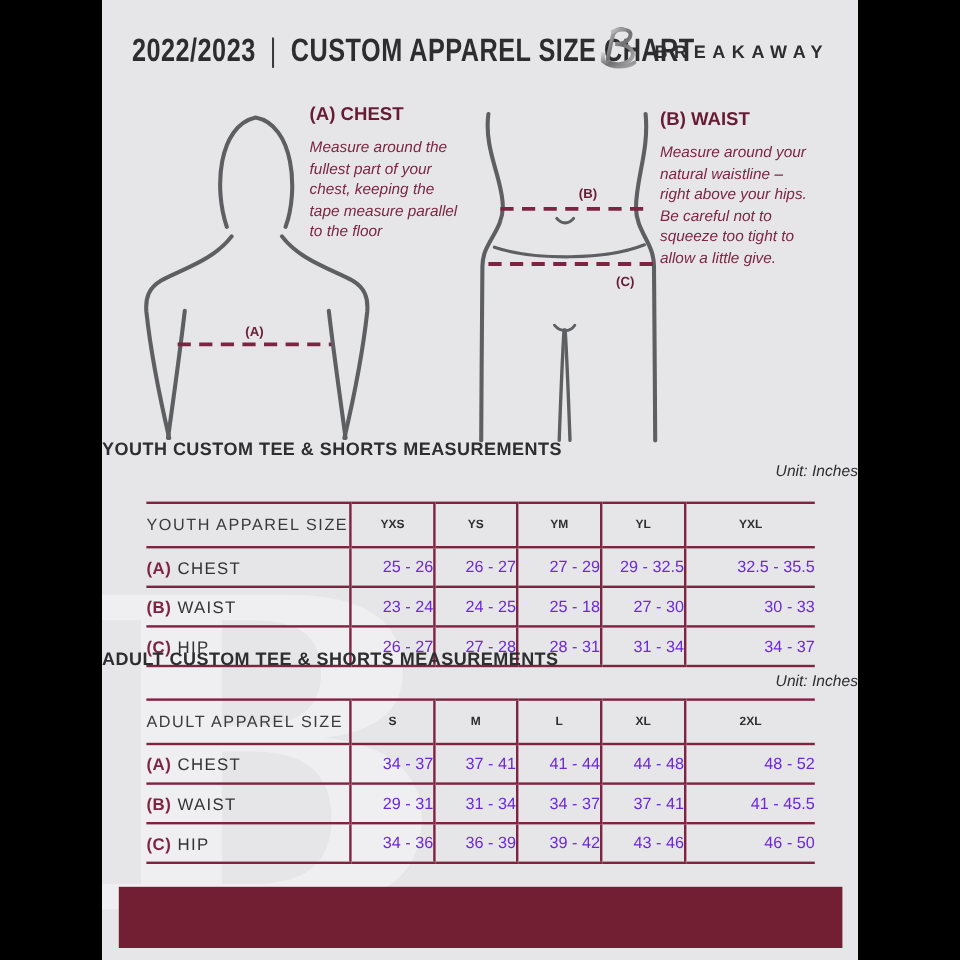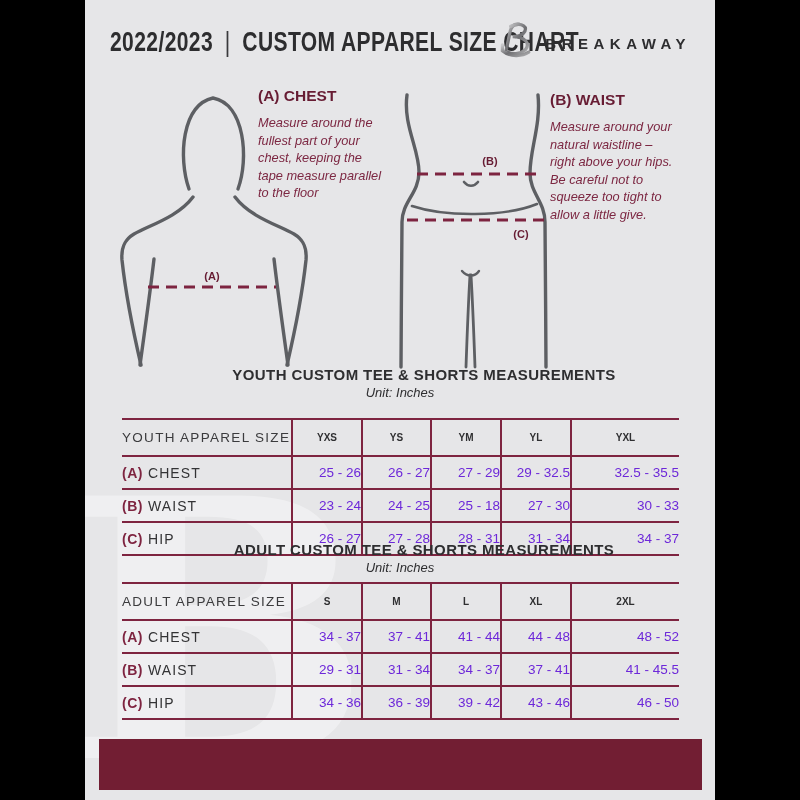--- a/index.html
+++ b/index.html
@@ -30,23 +30,23 @@
   
   .figures { position:absolute; left:0; top:82px; width:630px; height:292px; }
   .fig { position:absolute; }
   .ins { position:absolute; }
   .ins-h { font-weight:bold; font-size:15.5px; color:#671c33; margin:0 0 9px 0; }
   .ins-t { font-style:italic; font-size:12.8px; line-height:1.37; color:#7c2742; white-space:pre-line; }
   .chest-block { left:173px; top:5px;  width:140px; }
   .waist-block { left:465px; top:9px;  width:152px; }
   .hips-block  { left:465px; top:146px; width:152px; }
   
-  .tbl-title { position:absolute; left:0; width:630px; text-align:center;
-    font-weight:bold; font-size:15px; letter-spacing:0.4px; color:#2e2e30;padding-left:24px; }
-  .tbl-unit { position:absolute; left:0; width:630px; text-align:center;
+  .tbl-title { position:absolute; left:0; width:630px; text-align:left;
+    font-weight:bold; font-size:15px; letter-spacing:0.4px; color:#2e2e30; }
+  .tbl-unit { position:absolute; left:0; width:630px; text-align:right;
     font-style:italic; font-size:13px; color:#2e2e30; }
   .youth-title { top:366px; } .youth-unit { top:385px; }
   .adult-title { top:541px; } .adult-unit { top:560px; }
   table.sizes { position:absolute; left:37px; width:557px;
     border-collapse:collapse; table-layout:fixed; }
   .youth-tbl { top:418px; } .adult-tbl { top:582px; }
   table.sizes th, table.sizes td { border-top:2px solid #7e2440; padding:0; }
   table.sizes tr:last-child td { border-bottom:2px solid #7e2440; }
   table.sizes th:not(:first-child), table.sizes td:not(:first-child) {
     border-left:2px solid #7e2440;

